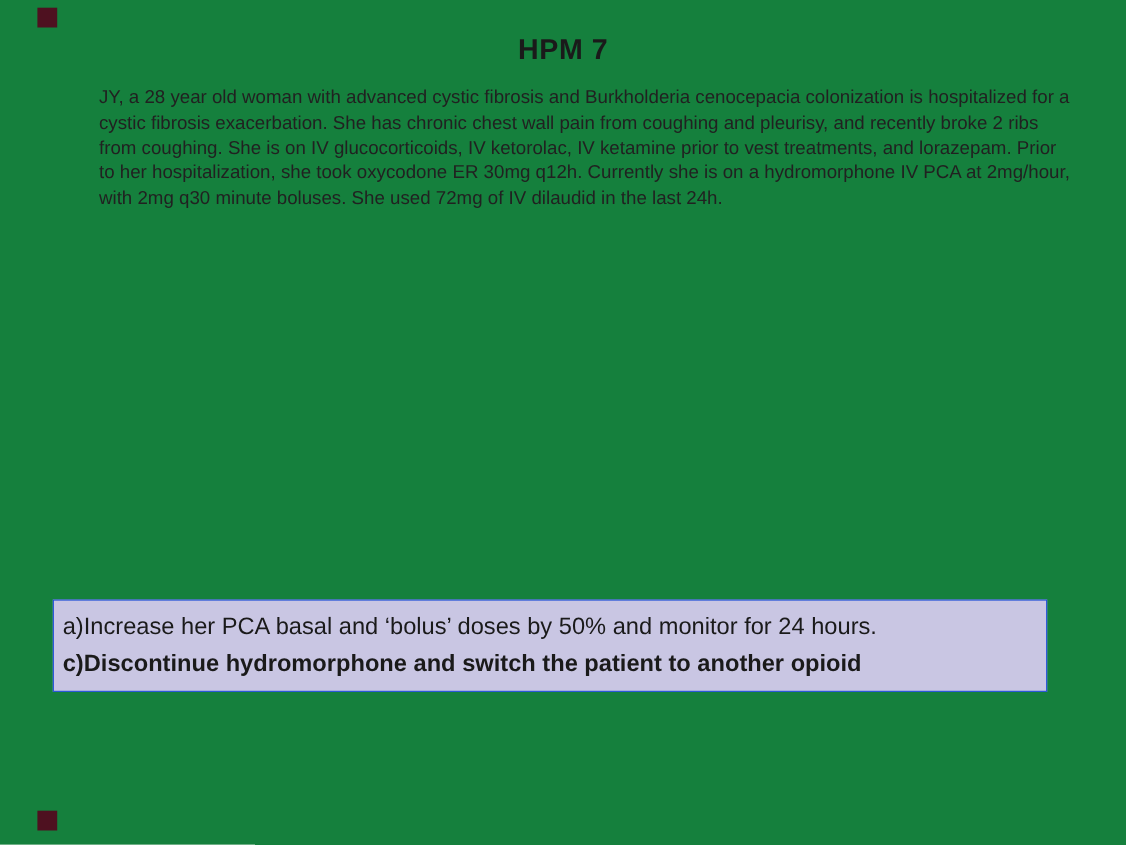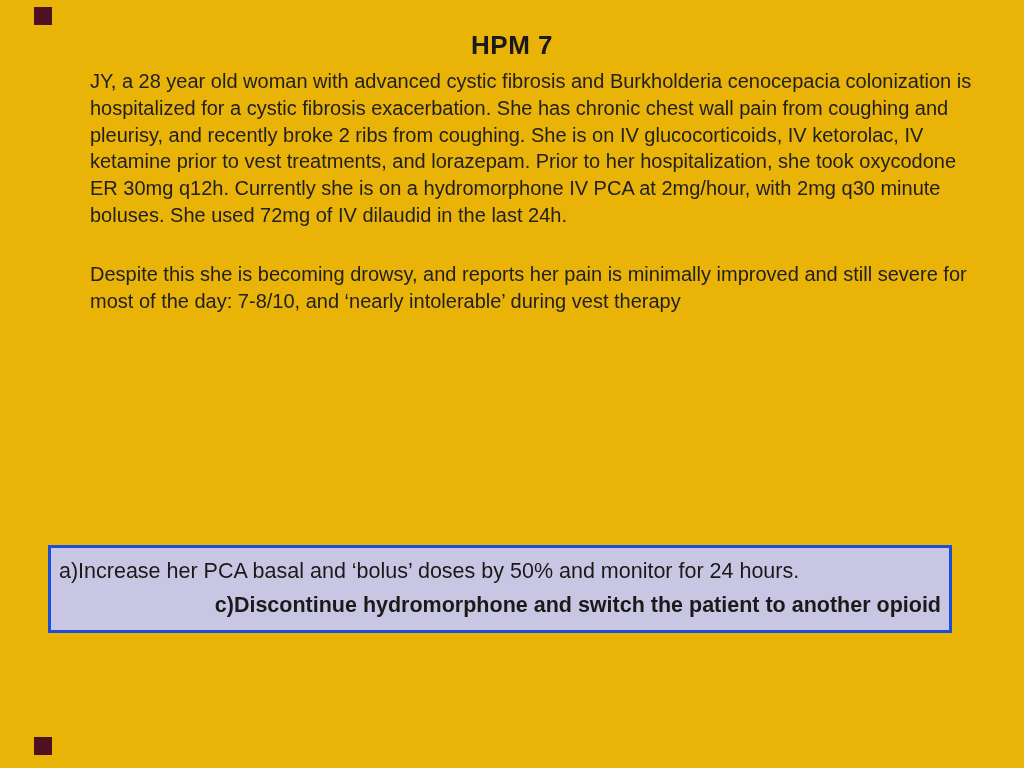--- a/index.html
+++ b/index.html
@@ -4,21 +4,21 @@
 <style>
   * { margin: 0; padding: 0; box-sizing: border-box; }
   html, body {
     width: 1024px; height: 768px;
     background: #ffffff;
     font-family: "Liberation Sans", sans-serif;
   }
   .slide {
     position: relative;
     width: 1024px; height: 768px;
-    background: #eab308;
+    background: #15803d;
     overflow: hidden;
   }
   .corner-square {
     position: absolute;
     width: 18px; height: 18px;
     background: #4e1120;
   }
   .corner-square.top { left: 34px; top: 7px; }
   .corner-square.bottom { left: 34px; top: 737px; }
   .slide-title {
@@ -26,53 +26,52 @@
     left: 0; top: 30px;
     width: 1024px;
     text-align: center;
     font-size: 26px;
     font-weight: bold;
     color: #1a1a1a;
     letter-spacing: 0.5px;
   }
   .body-text {
     position: absolute;
-    left: 90px; top: 68px;
+    left: 90px; top: 78px;
     width: 888px;
-    font-size: 20px;
+    font-size: 17px;
     line-height: 1.34;
     color: #212121;
   }
   .para + .para { margin-top: 32px; }
   .answer-box {
     position: absolute;
     left: 48px; top: 545px;
     width: 904px;
     background: #c9c6e3;
-    border: 3px solid #1d4ed8;
+    border: 1px solid #1d4ed8;
     padding: 7px 8px 8px 8px;
     font-size: 21.5px;
     line-height: 1.56;
     color: #1a1a1a;
   }
   .option { white-space: normal; }
-  .option.bold { font-weight: bold; text-align: right; }
+  .option.bold { font-weight: bold; }
 </style>
 </head>
 <body>
 
 <div class="slide">
 
   <div class="corner-square top"></div>
 
   <h1 class="slide-title">HPM 7</h1>
 
   <div class="body-text">
     <p class="para">JY, a 28 year old woman with advanced cystic fibrosis and Burkholderia cenocepacia colonization is hospitalized for a cystic fibrosis exacerbation. She has chronic chest wall pain from coughing and pleurisy, and recently broke 2 ribs from coughing. She is on IV glucocorticoids, IV ketorolac, IV ketamine prior to vest treatments, and lorazepam. Prior to her hospitalization, she took oxycodone ER 30mg q12h. Currently she is on a hydromorphone IV PCA at 2mg/hour, with 2mg q30 minute boluses. She used 72mg of IV dilaudid in the last 24h.</p>
-    <p class="para">Despite this she is becoming drowsy, and reports her pain is minimally improved and still severe for most of the day: 7-8/10, and ‘nearly intolerable’ during vest therapy</p>
   </div>
 
   <div class="answer-box">
     <div class="option">a)Increase her PCA basal and ‘bolus’ doses by 50% and monitor for 24 hours.</div>
     <div class="option bold">c)Discontinue hydromorphone and switch the patient to another opioid</div>
   </div>
 
   <div class="corner-square bottom"></div>
 
 </div>

